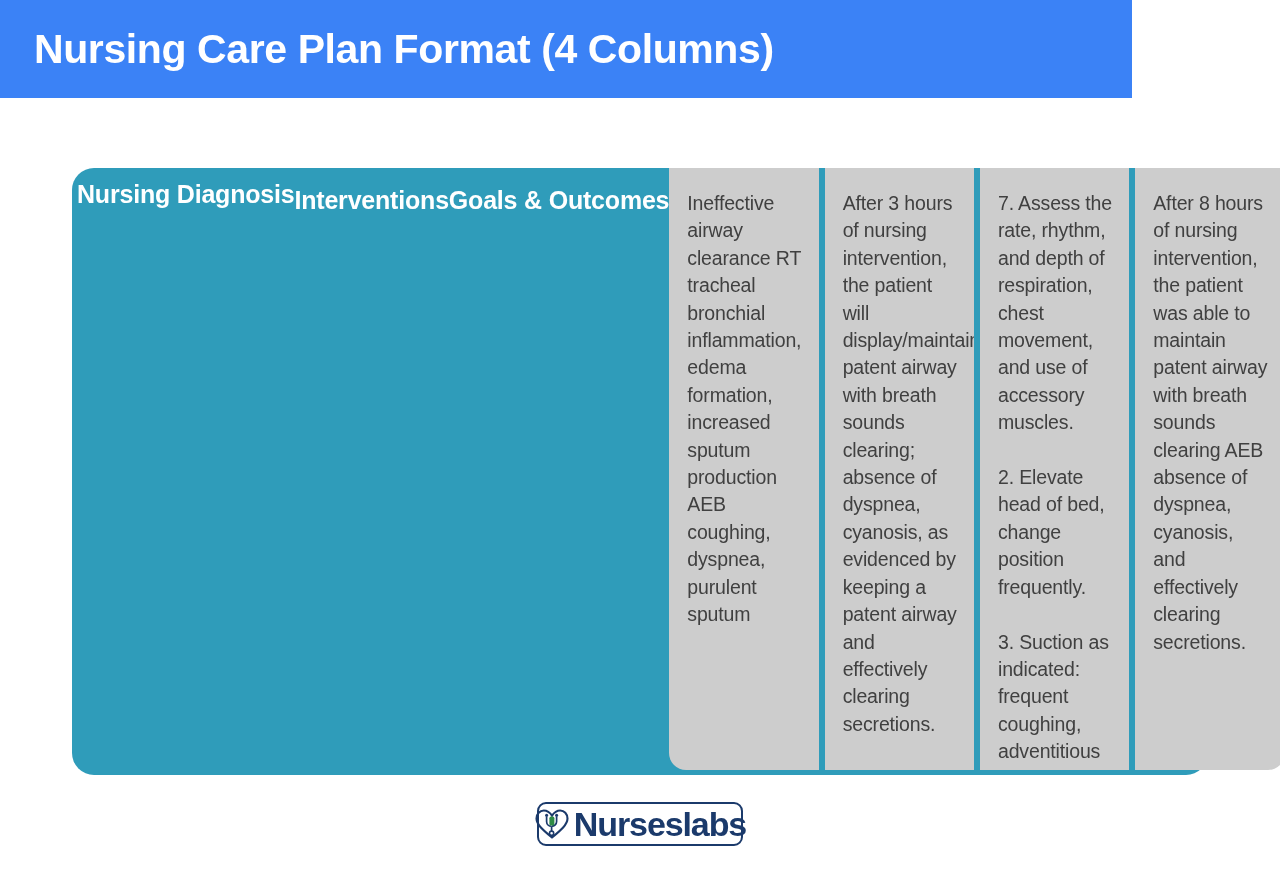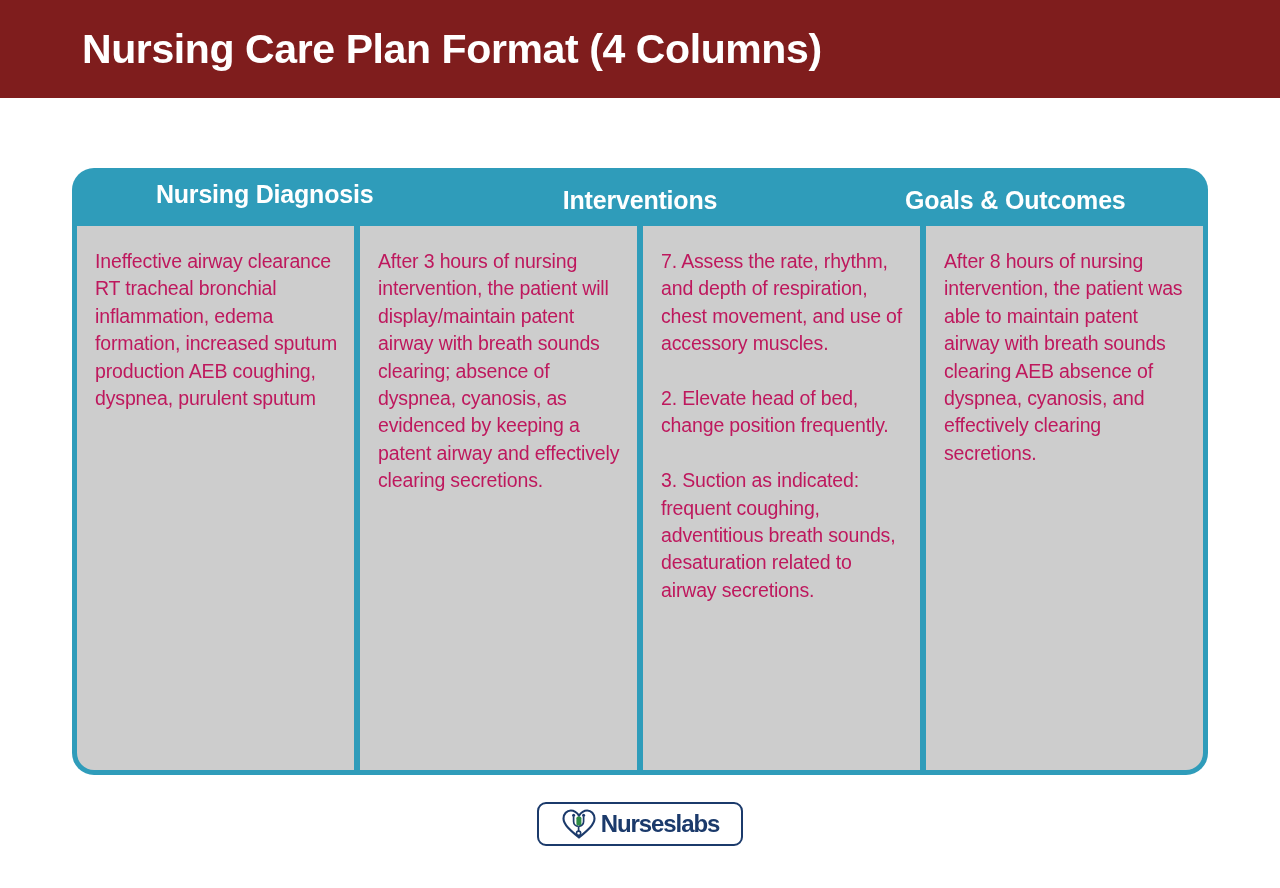--- a/index.html
+++ b/index.html
@@ -17,26 +17,25 @@
     width: 1280px;
     height: 888px;
     background: #ffffff;
   }
 
   
   .banner {
     position: absolute;
     left: 0;
     top: 0;
-    width: 1280px;
+    width: 1132px;
     height: 98px;
-    background: #7f1d1d;
+    background: #3b82f6;
     display: flex;
     align-items: center;
-    padding-left: 48px;
   }
   .banner-title {
     margin-left: 34px;
     color: #ffffff;
     font-size: 41px;
     font-weight: bold;
     letter-spacing: -0.4px;
     line-height: 1;
     white-space: nowrap;
   }
@@ -45,21 +44,21 @@
   .table-wrap {
     position: absolute;
     left: 72px;
     top: 168px;
     width: 1136px;
     height: 607px;
     background: #2f9cba;
     border-radius: 22px;
     padding: 0 5px 5px 5px;
     display: flex;
-    flex-direction: column;
+    flex-direction: row;
   }
 
   .thead {
     height: 58px;
     display: flex;
     flex-shrink: 0;
   }
   .th {
     flex: 1 1 0;
     display: flex;
@@ -83,21 +82,21 @@
   .td {
     flex: 1 1 0;
     background: #cdcdcd;
     padding: 22px 16px 12px 18px;
     overflow: hidden;
   }
   .td:first-child  { border-bottom-left-radius: 17px; }
   .td:last-child   { border-bottom-right-radius: 17px; }
 
   .cell-text {
-    color: #be185d;
+    color: #404040;
     font-size: 19.5px;
     line-height: 27.4px;
     white-space: pre-wrap;
     letter-spacing: -0.15px;
   }
 
   
   .logo {
     position: absolute;
     left: 537px;
@@ -113,21 +112,21 @@
     gap: 4px;
   }
   .logo-icon {
     width: 36px;
     height: 32px;
     flex-shrink: 0;
     display: block;
   }
   .logo-text {
     color: #1b3a6b;
-    font-size: 24px;
+    font-size: 34px;
     font-weight: bold;
     letter-spacing: -1.1px;
     line-height: 1;
     white-space: nowrap;
   }
 </style>
 </head>
 <body>
 
 <div class="page">

